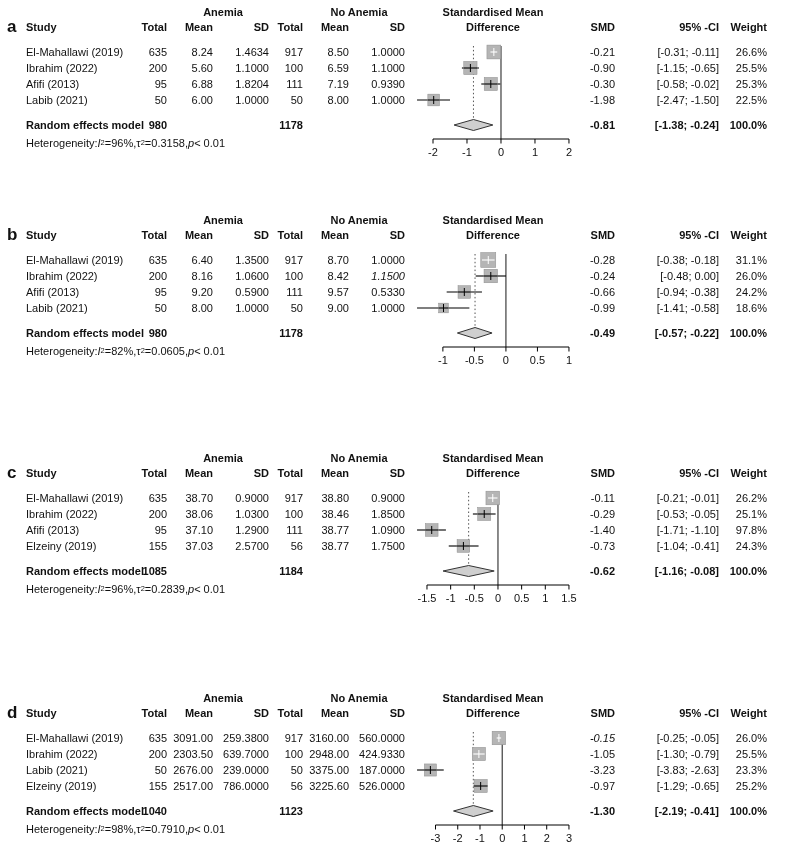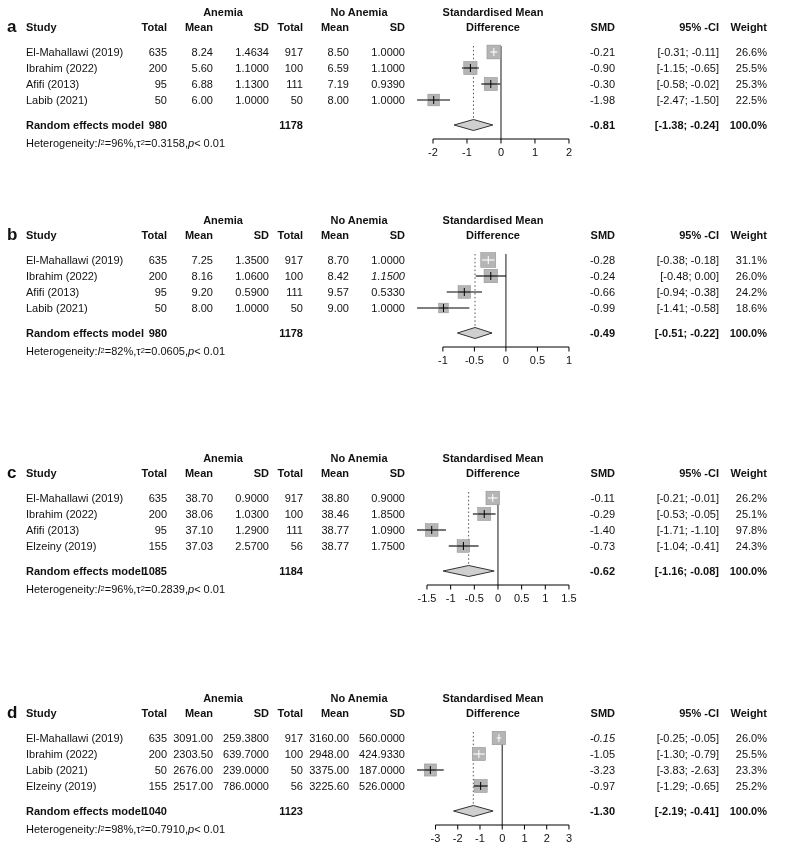--- a/index.html
+++ b/index.html
@@ -58,21 +58,21 @@
         <div class="cell num" style="grid-area: 5 / 5;">1.1000</div>
         <div class="cell num" style="grid-area: 5 / 6;">100</div>
         <div class="cell num" style="grid-area: 5 / 7;">6.59</div>
         <div class="cell num" style="grid-area: 5 / 8;">1.1000</div>
         <div class="cell num" style="grid-area: 5 / 10;">-0.90</div>
         <div class="cell num" style="grid-area: 5 / 11;">[-1.15; -0.65]</div>
         <div class="cell num" style="grid-area: 5 / 12;">25.5%</div>
         <div class="cell " style="grid-area: 6 / 2;">Afifi (2013)</div>
         <div class="cell num" style="grid-area: 6 / 3;">95</div>
         <div class="cell num" style="grid-area: 6 / 4;">6.88</div>
-        <div class="cell num" style="grid-area: 6 / 5;">1.1300</div>
+        <div class="cell num" style="grid-area: 6 / 5;">1.8204</div>
         <div class="cell num" style="grid-area: 6 / 6;">111</div>
         <div class="cell num" style="grid-area: 6 / 7;">7.19</div>
         <div class="cell num" style="grid-area: 6 / 8;">0.9390</div>
         <div class="cell num" style="grid-area: 6 / 10;">-0.30</div>
         <div class="cell num" style="grid-area: 6 / 11;">[-0.58; -0.02]</div>
         <div class="cell num" style="grid-area: 6 / 12;">25.3%</div>
         <div class="cell " style="grid-area: 7 / 2;">Labib (2021)</div>
         <div class="cell num" style="grid-area: 7 / 3;">50</div>
         <div class="cell num" style="grid-area: 7 / 4;">6.00</div>
         <div class="cell num" style="grid-area: 7 / 5;">1.0000</div>
@@ -158,21 +158,21 @@
         <div class="cell hdr num" style="grid-area: 2 / 5;">SD</div>
         <div class="cell hdr num" style="grid-area: 2 / 6;">Total</div>
         <div class="cell hdr num" style="grid-area: 2 / 7;">Mean</div>
         <div class="cell hdr num" style="grid-area: 2 / 8;">SD</div>
         <div class="cell hdr ctr" style="grid-area: 2 / 9;">Difference</div>
         <div class="cell hdr num" style="grid-area: 2 / 10;">SMD</div>
         <div class="cell hdr num" style="grid-area: 2 / 11;">95% -CI</div>
         <div class="cell hdr num" style="grid-area: 2 / 12;">Weight</div>
         <div class="cell " style="grid-area: 4 / 2;">El-Mahallawi (2019)</div>
         <div class="cell num" style="grid-area: 4 / 3;">635</div>
-        <div class="cell num" style="grid-area: 4 / 4;">7.25</div>
+        <div class="cell num" style="grid-area: 4 / 4;">6.40</div>
         <div class="cell num" style="grid-area: 4 / 5;">1.3500</div>
         <div class="cell num" style="grid-area: 4 / 6;">917</div>
         <div class="cell num" style="grid-area: 4 / 7;">8.70</div>
         <div class="cell num" style="grid-area: 4 / 8;">1.0000</div>
         <div class="cell num" style="grid-area: 4 / 10;">-0.28</div>
         <div class="cell num" style="grid-area: 4 / 11;">[-0.38; -0.18]</div>
         <div class="cell num" style="grid-area: 4 / 12;">31.1%</div>
         <div class="cell " style="grid-area: 5 / 2;">Ibrahim (2022)</div>
         <div class="cell num" style="grid-area: 5 / 3;">200</div>
         <div class="cell num" style="grid-area: 5 / 4;">8.16</div>
@@ -200,21 +200,21 @@
         <div class="cell num" style="grid-area: 7 / 6;">50</div>
         <div class="cell num" style="grid-area: 7 / 7;">9.00</div>
         <div class="cell num" style="grid-area: 7 / 8;">1.0000</div>
         <div class="cell num" style="grid-area: 7 / 10;">-0.99</div>
         <div class="cell num" style="grid-area: 7 / 11;">[-1.41; -0.58]</div>
         <div class="cell num" style="grid-area: 7 / 12;">18.6%</div>
         <div class="cell bold" style="grid-area: 9 / 2;">Random effects model</div>
         <div class="cell num bold" style="grid-area: 9 / 3;">980</div>
         <div class="cell num bold" style="grid-area: 9 / 6;">1178</div>
         <div class="cell num bold" style="grid-area: 9 / 10;">-0.49</div>
-        <div class="cell num bold" style="grid-area: 9 / 11;">[-0.51; -0.22]</div>
+        <div class="cell num bold" style="grid-area: 9 / 11;">[-0.57; -0.22]</div>
         <div class="cell num bold" style="grid-area: 9 / 12;">100.0%</div>
         <div class="cell het" style="grid-area: 10 / 2 / auto / 9;">
           <span>Heterogeneity: </span>
           <i>I</i>
           <sup>2</sup>
           <span> = </span>
           <span>82%</span>
           <span>, </span>
           <span>τ</span>
           <sup>2</sup>

